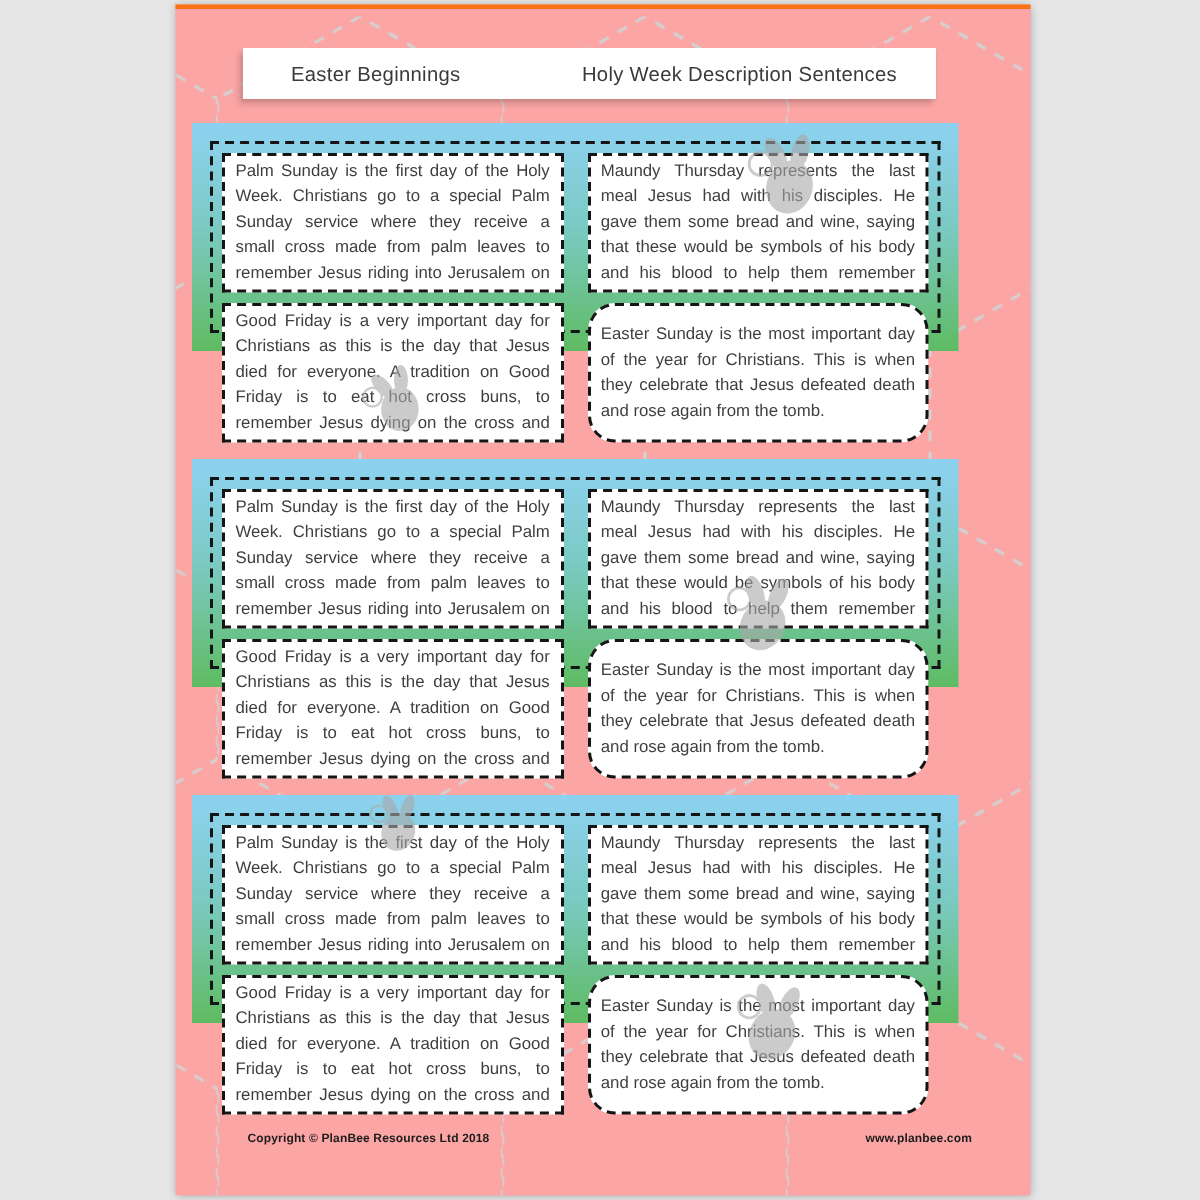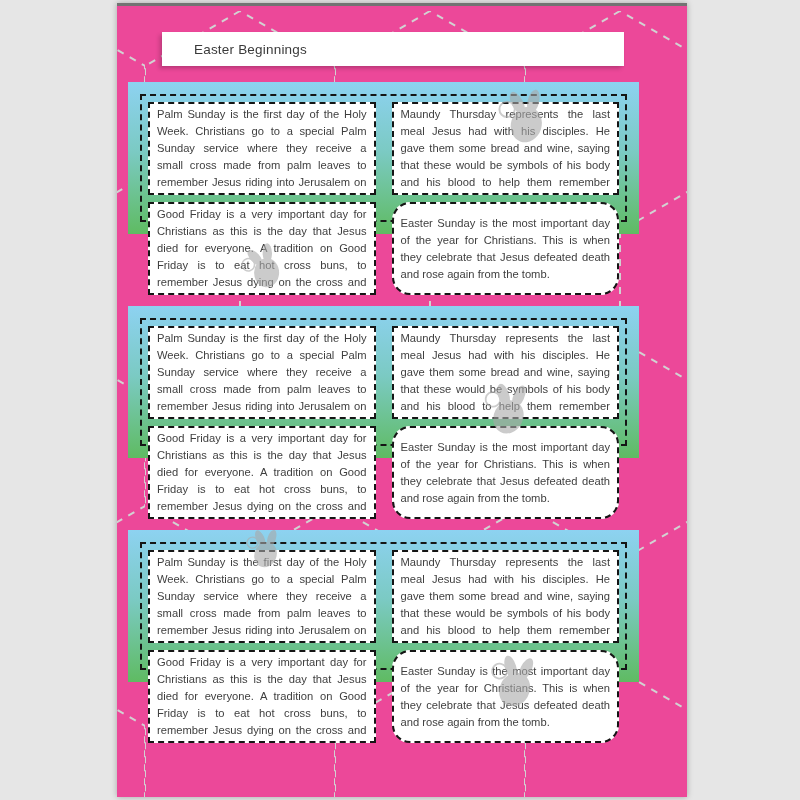--- a/index.html
+++ b/index.html
@@ -3,22 +3,22 @@
 <meta charset="utf-8">
 <style>
   * { margin:0; padding:0; box-sizing:border-box; }
   html,body { width:800px; height:800px; overflow:hidden; }
   body {
     background:#e6e6e6;
     font-family:"Liberation Sans", sans-serif;
   }
   .page {
     position:absolute; left:117px; top:3px; width:570px; height:794px;
-    background:#ec4899;
-    border-top:3px solid #737373;
+    background:#fca5a5;
+    border-top:3px solid #f97316;
     box-shadow:0 0 6px rgba(0,0,0,.28);
   }
   .hex-bg {
     position:absolute; inset:0; width:100%; height:100%; z-index:0;
   }
   .worksheet-header {
     position:absolute; left:45px; top:26px; width:462px; height:34px;
     background:#ffffff; z-index:3;
     display:flex; align-items:center;
     box-shadow:-3px 3px 4px rgba(0,0,0,.16), 0 1px 2px rgba(0,0,0,.08);
@@ -75,20 +75,21 @@
         <ellipse cx="38" cy="28" rx="9" ry="19" fill="#a9a9a9" transform="rotate(-28 38 28)"></ellipse>
         <ellipse cx="63" cy="26" rx="9" ry="19" fill="#a9a9a9" transform="rotate(14 63 26)"></ellipse>
         <ellipse cx="52" cy="62" rx="24" ry="28" fill="#a9a9a9" transform="rotate(18 52 62)"></ellipse>
       </symbol>
     </defs>
     <rect x="0" y="0" width="100%" height="100%" fill="url(#hexpat)"></rect>
   </svg>
 
   <div class="worksheet-header">
     <span class="lesson-title">Easter Beginnings</span>
+    <span class="worksheet-title">Holy Week Description Sentences</span>
   </div>
 
   <div class="block block-1">
     <div class="block-inner">
       <div class="card">
         <span>Palm Sunday is the first day of the Holy Week. Christians go to a special Palm Sunday service where they receive a small cross made from palm leaves to remember Jesus riding into Jerusalem on a donkey.</span>
       </div>
       <div class="card">
         <span>Maundy Thursday represents the last meal Jesus had with his disciples. He gave them some bread and wine, saying that these would be symbols of his body and his blood to help them remember him.</span>
       </div>
@@ -144,14 +145,18 @@
   <svg class="bee" style="left:358px; top:373px; width:67px; height:61px; opacity:.6; transform:rotate(10deg);">
       <use href="#bee-shape"></use>
     </svg>
   <svg class="bee" style="left:121px; top:520px; width:54px; height:46px; opacity:.6; transform:rotate(4deg);">
       <use href="#bee-shape"></use>
     </svg>
   <svg class="bee" style="left:360px; top:645px; width:76px; height:62px; opacity:.6; transform:rotate(12deg);">
       <use href="#bee-shape"></use>
     </svg>
 
+  <div class="footer">
+    <span class="copyright-text">Copyright © PlanBee Resources Ltd 2018</span>
+    <span class="website-text">www.planbee.com</span>
+  </div>
 
 </div>
 
 </body></html>

